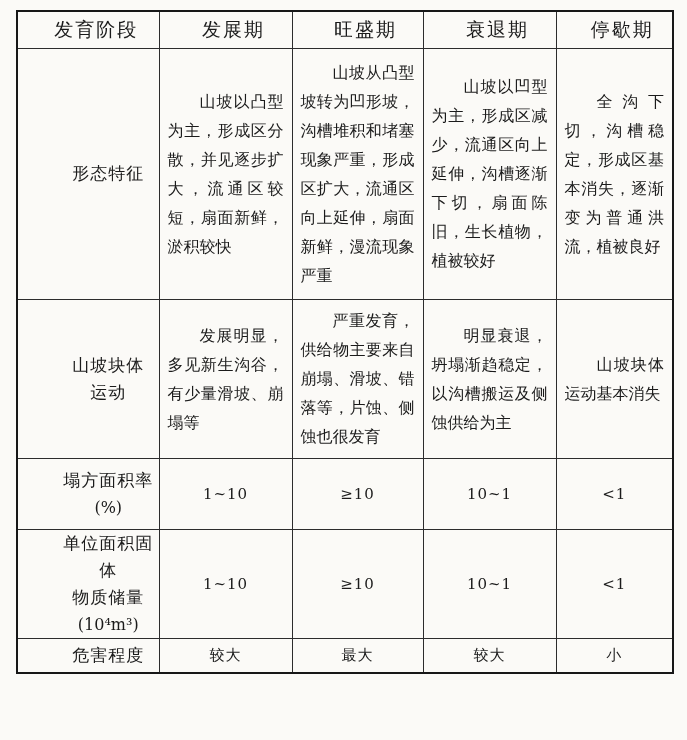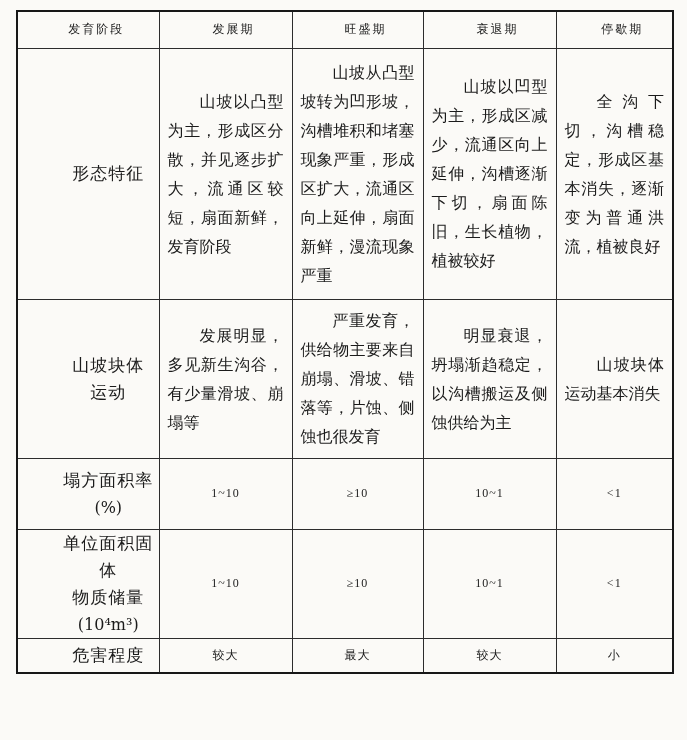--- a/index.html
+++ b/index.html
@@ -30,21 +30,21 @@
   }
   tr.r-hdr   td { height: 37px; }
   tr.r-morph td { height: 251px; }
   tr.r-mass  td { height: 159px; }
   tr.r-rate  td { height: 71px; }
   tr.r-store td { height: 90px; }
   tr.r-silt  td { height: 75px; }
   tr.r-haz   td { height: 35px; }
   .hdr-cell {
     text-align: center;
-    font-size: 12px;
+    font-size: 19px;
     letter-spacing: 2px;
     padding-left: 16px;
   }
   .lbl {
     text-align: center;
     font-size: 17px;
     line-height: 27px;
     letter-spacing: 1px;
   }
   .lbl span { display: block; margin-left: 40px; }
@@ -52,23 +52,22 @@
   .para {
     text-align: justify;
     text-justify: inter-character;
     font-size: 16px;
     line-height: 29px;
     padding: 0 8px;
   }
   .para div { text-indent: 2em; }
   .num {
     text-align: center;
-    font-size: 12px;
+    font-size: 15px;
     letter-spacing: 1px;
-    font-family: Liberation Serif, serif;
   }
 </style>
 </head>
 <body>
 
 <div class="sheet">
   <table>
     <colgroup>
       <col class="c0">
         <col class="c1">
@@ -84,21 +83,21 @@
       <td class="hdr-cell">旺盛期</td>
       <td class="hdr-cell">衰退期</td>
       <td class="hdr-cell">停歇期</td>
     </tr>
 
     <tr class="r-morph">
       <td class="lbl">
         <span>形态特征</span>
       </td>
       <td class="para">
-        <div>山坡以凸型为主，形成区分散，并见逐步扩大，流通区较短，扇面新鲜，发育阶段</div>
+        <div>山坡以凸型为主，形成区分散，并见逐步扩大，流通区较短，扇面新鲜，淤积较快</div>
       </td>
       <td class="para">
         <div>山坡从凸型坡转为凹形坡，沟槽堆积和堵塞现象严重，形成区扩大，流通区向上延伸，扇面新鲜，漫流现象严重</div>
       </td>
       <td class="para">
         <div>山坡以凹型为主，形成区减少，流通区向上延伸，沟槽逐渐下切，扇面陈旧，生长植物，植被较好</div>
       </td>
       <td class="para">
         <div>全沟下切，沟槽稳定，形成区基本消失，逐渐变为普通洪流，植被良好</div>
       </td>

